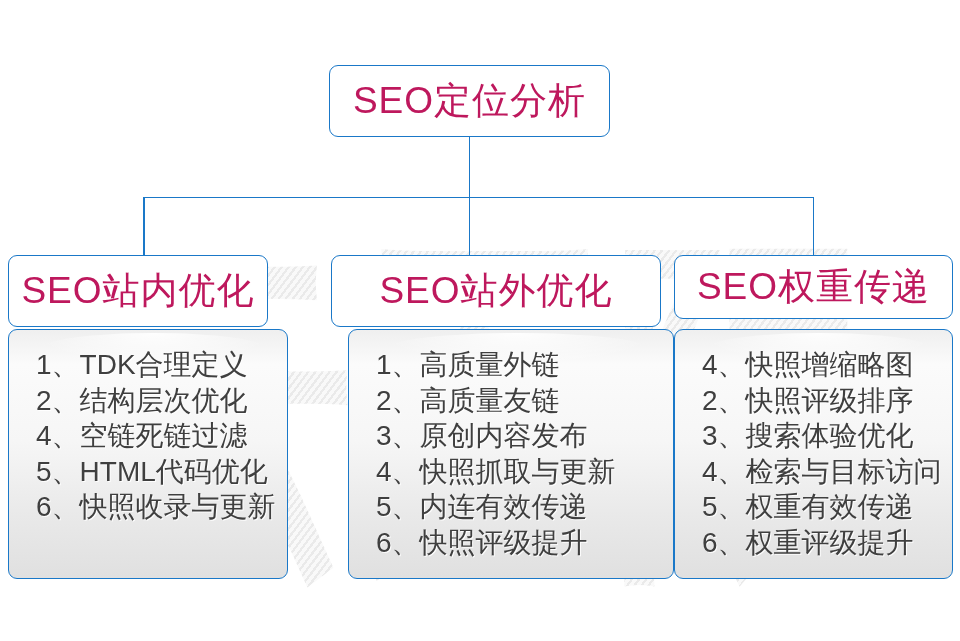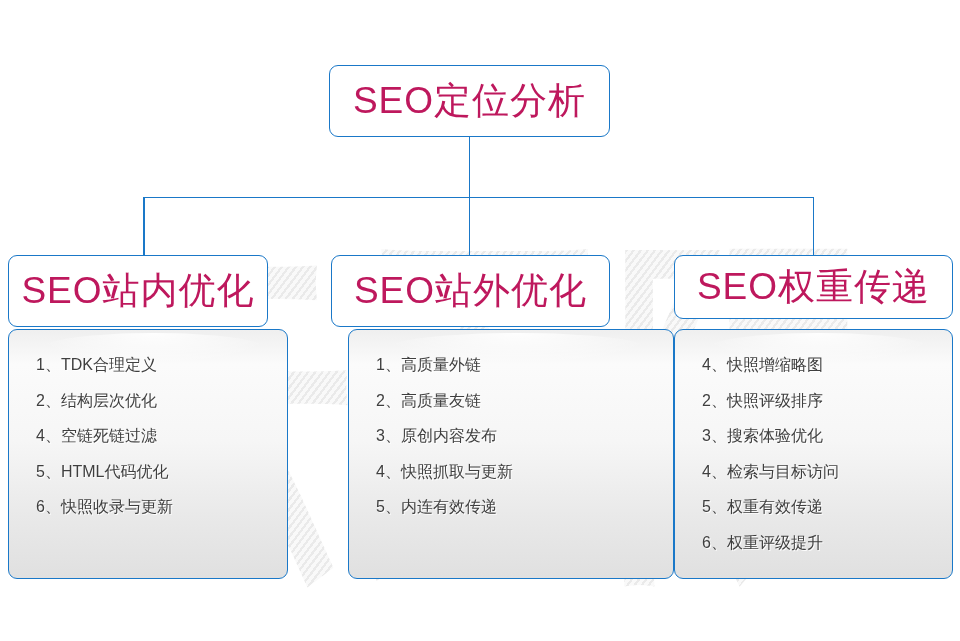--- a/index.html
+++ b/index.html
@@ -32,39 +32,39 @@
   .box{
     position:absolute;box-sizing:border-box;z-index:2;
     border:1.5px solid #1a78c8;border-radius:9px;background:#ffffff;
   }
   .title-box{
     display:flex;align-items:center;justify-content:center;
     font-size:37px;color:#be185d;letter-spacing:1px;
   }
   .root-box{left:329px;top:65px;width:281px;height:72px;}
   .head-left{left:8px;top:255px;width:260px;height:72px;}
-  .head-mid{left:331px;top:255px;width:279px;height:72px;}
+  .head-mid{left:331px;top:255px;width:330px;height:72px;}
   .head-right{left:674px;top:255px;width:279px;height:64px;}
   .list-box{
     top:329px;height:250px;padding:0;overflow:hidden;
     background:linear-gradient(180deg,#efefef 0%,#fbfbfb 14%,#f6f6f6 45%,#e9e9e9 75%,#e0e0e0 100%);
   }
   .list-box::before{
     content:"";position:absolute;top:3px;left:12%;width:80%;height:30px;
     background:radial-gradient(ellipse at 50% 0%,rgba(255,255,255,0.95) 0%,rgba(255,255,255,0) 75%);
     border-radius:50%;pointer-events:none;
   }
   .list-left{left:8px;width:280px;}
   .list-mid{left:348px;width:326px;}
   .list-right{left:674px;width:279px;}
   ul.items{
     list-style:none;margin:0;padding:17px 8px 0 27px;position:relative;
   }
   ul.items li{
-    font-size:16px;line-height:35.5px;color:#3f3f3f;
+    font-size:28px;line-height:35.5px;color:#3f3f3f;
     text-shadow:1px 1px 0 rgba(255,255,255,0.9);
     white-space:nowrap;
   }
 </style>
 </head>
 <body>
 
 <div class="stage">
 
   <div class="watermark">云无限</div>
@@ -89,20 +89,21 @@
         <li>6、快照收录与更新</li>
       </ul>
   </div>
   <div class="box list-box list-mid">
     <ul class="items">
         <li>1、高质量外链</li>
         <li>2、高质量友链</li>
         <li>3、原创内容发布</li>
         <li>4、快照抓取与更新</li>
         <li>5、内连有效传递</li>
+        <li>6、快照评级提升</li>
       </ul>
   </div>
   <div class="box list-box list-right">
     <ul class="items">
         <li>4、快照增缩略图</li>
         <li>2、快照评级排序</li>
         <li>3、搜索体验优化</li>
         <li>4、检索与目标访问</li>
         <li>5、权重有效传递</li>
         <li>6、权重评级提升</li>

